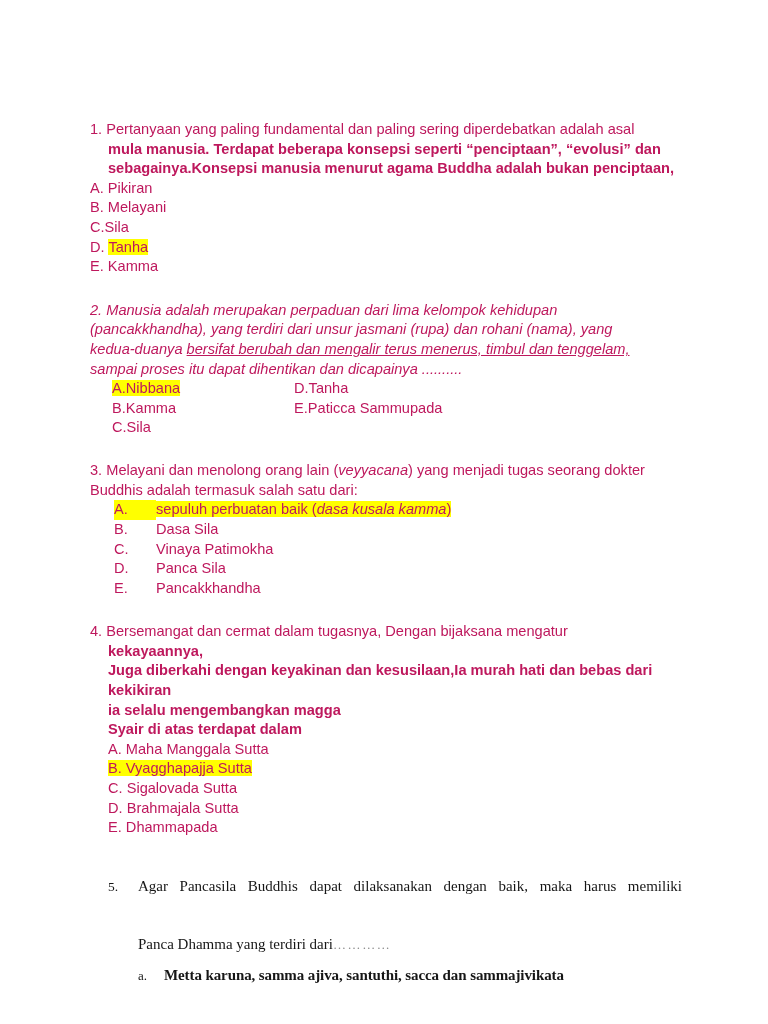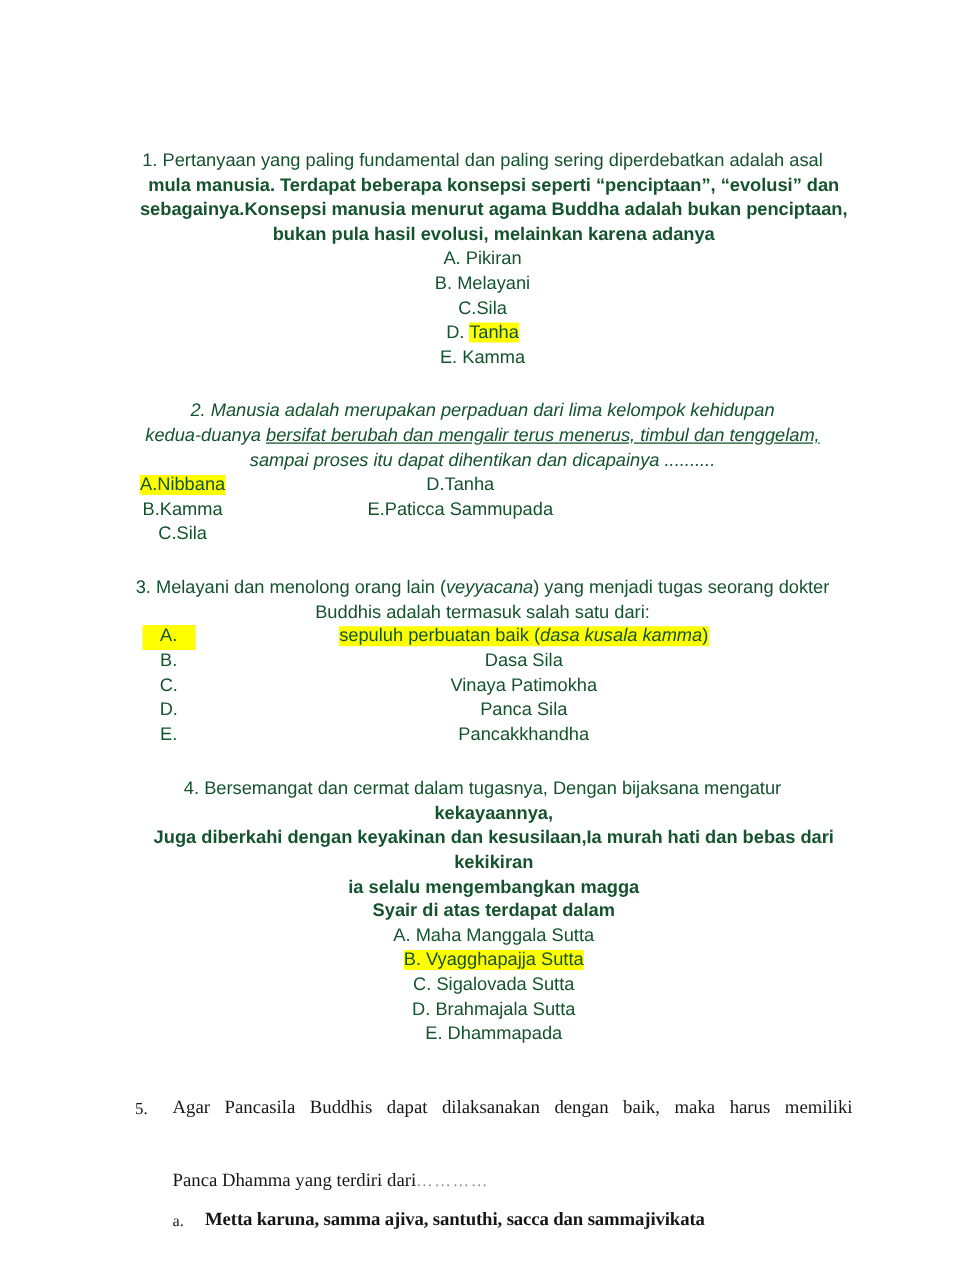--- a/index.html
+++ b/index.html
@@ -30,22 +30,21 @@
     left: 90px;
     top: 120px;
     width: 592px;
   }
 
   
   .q-block {
     font-family: "Liberation Sans", sans-serif;
     font-size: 14.6px;
     line-height: 19.6px;
-    color: #14532d;
-    text-align: center;
+    color: #be185d;
   }
   .q-block.gap-1 { margin-top: 0; }
   .q-block.gap-2 { margin-top: 24px; }
   .q-block.gap-3 { margin-top: 24px; }
   .q-block.gap-4 { margin-top: 24px; }
 
   .stem-line { white-space: pre-wrap; }
   .stem-line.indent { padding-left: 18px; font-weight: bold; }
 
   
@@ -142,31 +141,31 @@
 </head>
 <body>
 
 <div class="page">
   <div class="doc-body">
 
     <div class="q-block gap-1">
       <div class="stem-line">1. Pertanyaan yang paling fundamental dan paling sering diperdebatkan adalah asal</div>
       <div class="stem-line indent">mula manusia. Terdapat beberapa konsepsi seperti “penciptaan”, “evolusi” dan</div>
       <div class="stem-line indent">sebagainya.Konsepsi manusia menurut agama Buddha adalah bukan penciptaan,</div>
-      <div class="stem-line indent">bukan pula hasil evolusi, melainkan karena adanya</div>
 
       <div class="opt-line"><span>A. </span><span>Pikiran</span></div>
       <div class="opt-line"><span>B. </span><span>Melayani</span></div>
       <div class="opt-line"><span>C.</span><span>Sila</span></div>
       <div class="opt-line"><span>D. </span><span class="hl">Tanha</span></div>
       <div class="opt-line"><span>E. </span><span>Kamma</span></div>
     </div>
 
     <div class="q-block gap-2 italic">
       <div class="stem-line">2. Manusia adalah merupakan perpaduan dari lima kelompok kehidupan</div>
+      <div class="stem-line">(pancakkhandha), yang terdiri dari unsur jasmani (rupa) dan rohani (nama), yang</div>
       <div class="stem-line"><span>kedua-duanya </span><span class="under">bersifat berubah dan mengalir terus menerus, timbul dan tenggelam,</span></div>
       <div class="stem-line">sampai proses itu dapat dihentikan dan dicapainya ..........</div>
 
       <div class="opt-2col" style="font-style:normal;">
         <div class="col-l">
           <div class="ln"><span class="hl">A.Nibbana</span></div>
           <div class="ln">B.Kamma</div>
           <div class="ln">C.Sila</div>
         </div>
         <div class="col-r">

